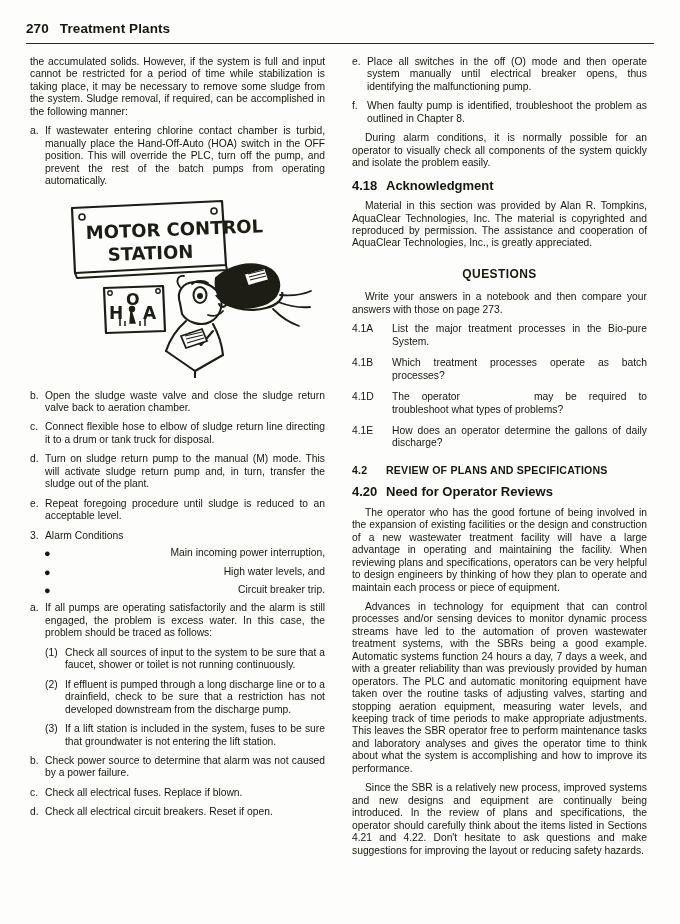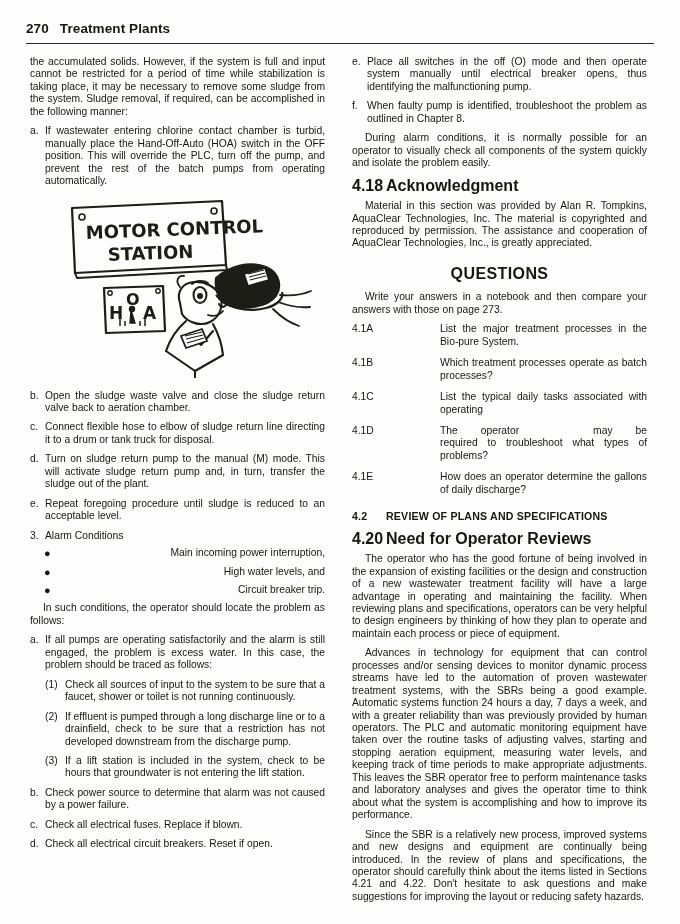--- a/index.html
+++ b/index.html
@@ -126,60 +126,59 @@
     display: flex;
     margin-bottom: 5px;
   }
   .numhead .mk { width: 15px; flex: 0 0 auto; }
   .numhead .bd { flex: 1 1 auto; }
 
   
   .sec-head {
     display: flex;
     font-weight: bold;
-    font-size: 16px;
+    font-size: 13px;
     margin-top: 10px;
     margin-bottom: 8px;
   }
   .sec-head .num { flex: 0 0 auto; width: 34px; }
   .sec-head .ttl { flex: 1 1 auto; }
 
   .sec-head-caps {
     display: flex;
     font-weight: bold;
     font-size: 10.6px;
     letter-spacing: 0.2px;
     margin-top: 14px;
     margin-bottom: 9px;
   }
   .sec-head-caps .num { flex: 0 0 auto; width: 34px; }
   .sec-head-caps .ttl { flex: 1 1 auto; }
 
   .questions-title {
     text-align: center;
     font-weight: bold;
-    font-size: 16px;
+    font-size: 12px;
     letter-spacing: 0.4px;
     margin-top: 18px;
     margin-bottom: 11px;
   }
 
   
   .qrow {
     display: flex;
     margin-bottom: 9px;
   }
   .qrow .qn {
     flex: 0 0 auto;
     width: 40px;
   }
   .qrow .qb {
     flex: 1 1 auto;
     text-align: justify;
-    margin-left: 48px;
   }
   .blankline { display: inline-block; width: 74px; }
 
   
   .figure {
     position: relative;
     width: 295px;
     height: 185px;
     margin: 6px 0 10px 0;
   }
@@ -315,38 +314,37 @@
     </div>
     <div class="bullet">
       <span class="dot">●</span>
       <span class="bd">High water levels, and</span>
     </div>
     <div class="bullet">
       <span class="dot">●</span>
       <span class="bd">Circuit breaker trip.</span>
     </div>
 
-    <p class="para">In such conditions, the operator should locate the problem as follows:</p>
 
     <div class="li">
       <span class="mk">a.</span>
       <span class="bd">If all pumps are operating satisfactorily and the alarm is still engaged, the problem is excess water. In this case, the problem should be traced as follows:</span>
     </div>
 
     <div class="li-sub">
       <span class="mk">(1)</span>
       <span class="bd">Check all sources of input to the system to be sure that a faucet, shower or toilet is not running continuously.</span>
     </div>
     <div class="li-sub">
       <span class="mk">(2)</span>
       <span class="bd">If effluent is pumped through a long discharge line or to a drainfield, check to be sure that a restriction has not developed downstream from the discharge pump.</span>
     </div>
     <div class="li-sub">
       <span class="mk">(3)</span>
-      <span class="bd">If a lift station is included in the system, check to be hours that groundwater is not entering the lift station.</span>
+      <span class="bd">If a lift station is included in the system, fuses to be sure that groundwater is not entering the lift station.</span>
     </div>
 
     <div class="li">
       <span class="mk">b.</span>
       <span class="bd">Check power source to determine that alarm was not caused by a power failure.</span>
     </div>
     <div class="li">
       <span class="mk">c.</span>
       <span class="bd">Check all electrical fuses. Replace if blown.</span>
     </div>
@@ -382,24 +380,20 @@
 
     <div class="qrow">
       <span class="qn">4.1A</span>
       <span class="qb">List the major treatment processes in the Bio-pure System.</span>
     </div>
     <div class="qrow">
       <span class="qn">4.1B</span>
       <span class="qb">Which treatment processes operate as batch processes?</span>
     </div>
     <div class="qrow">
-      <span class="qn">4.1C</span>
-      <span class="qb">List the typical daily tasks associated with operating</span>
-    </div>
-    <div class="qrow">
       <span class="qn">4.1D</span>
       <span class="qb"><span>The operator</span><span class="blankline"></span><span>may be required to troubleshoot what types of problems?</span></span>
     </div>
     <div class="qrow">
       <span class="qn">4.1E</span>
       <span class="qb">How does an operator determine the gallons of daily discharge?</span>
     </div>
 
     <div class="sec-head-caps">
       <span class="num">4.2</span>

